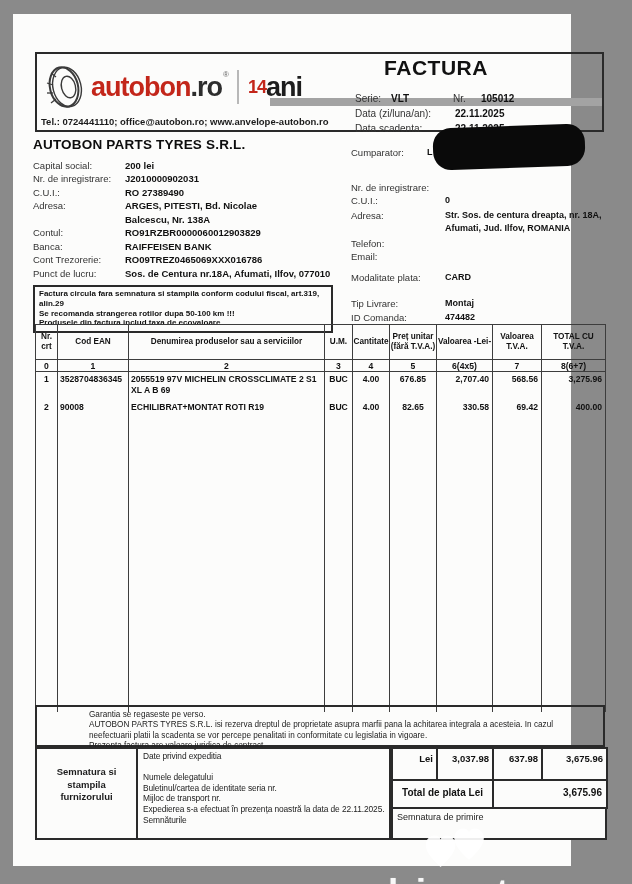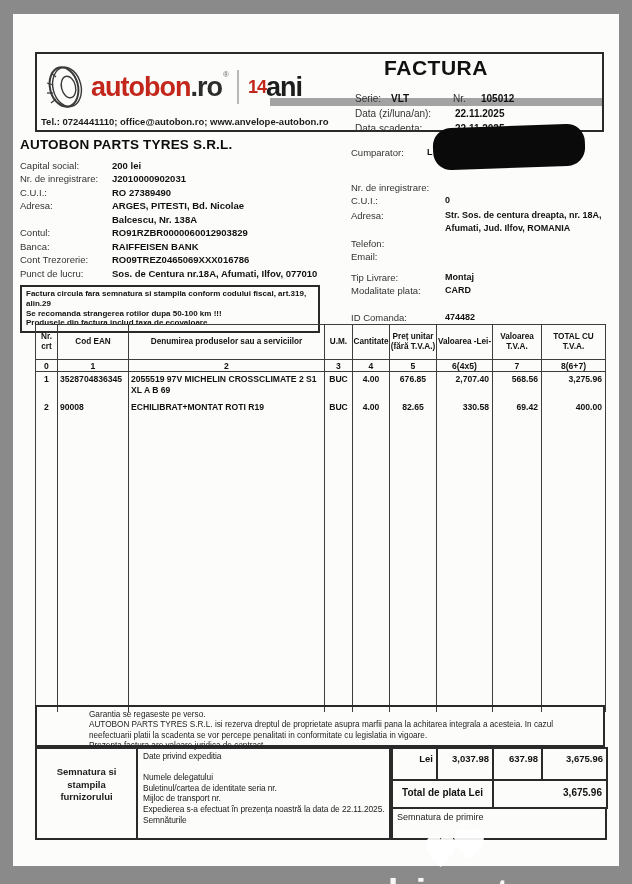--- a/index.html
+++ b/index.html
@@ -1,18 +1,18 @@
 <!DOCTYPE html>
 <html><head>
 <meta charset="utf-8">
 <style>
   html,body{margin:0;padding:0;background:#6f6f6f;}
   .screen{position:relative;width:632px;height:884px;background:#8a8a8a;overflow:hidden;
           font-family:"Liberation Sans","DejaVu Sans",sans-serif;color:#1c1c1c;}
-  .page{position:absolute;left:13px;top:14px;width:606px;height:852px;background:#fcfcfb;}
+  .page{position:absolute;left:13px;top:14px;width:558px;height:852px;background:#fcfcfb;}
 
   
   .header-box{position:absolute;left:22px;top:38px;width:569px;height:80px;border:2px solid #2a2a2a;box-sizing:border-box;}
   .logo-row{position:absolute;left:6px;top:8px;display:flex;align-items:center;height:50px;}
   .tire-ic{margin-right:2px;}
   .brand{font-size:27px;font-weight:700;color:#c3261a;letter-spacing:-1px;}
   .tld{font-size:27px;font-weight:700;color:#2d2d2d;letter-spacing:-1px;}
   .reg{font-size:8px;color:#666;align-self:flex-start;margin:8px 2px 0 1px;}
   .logo-divider{width:2px;height:34px;background:#b8b8b8;margin:0 9px 0 6px;}
   .years-num{font-size:18px;font-weight:700;color:#c3261a;letter-spacing:-1px;}
@@ -20,21 +20,21 @@
   .contact{position:absolute;left:4px;bottom:3px;font-size:9.5px;font-weight:700;color:#1b1b1b;}
   .factura-block{position:absolute;right:0;top:2px;width:332px;border-bottom:8px solid #a3a3a3;text-align:center;padding-bottom:18px;}
   .factura-title{font-size:21px;font-weight:700;letter-spacing:.5px;color:#111;}
   .invoice-meta{position:absolute;left:318px;top:37px;font-size:10px;line-height:15px;color:#222;}
   .meta-row{display:flex;}
   .ml{color:#333;}
   .mv{font-weight:700;color:#111;}
   .w36{width:36px;} .w62{width:62px;} .w28{width:28px;} .w100{width:100px;}
 
   
-  .seller{position:absolute;left:7px;top:124px;width:308px;font-size:9.5px;line-height:13.5px;}
+  .seller{position:absolute;left:20px;top:124px;width:308px;font-size:9.5px;line-height:13.5px;}
   .seller-name{font-size:13.5px;font-weight:800;color:#0d0d0d;margin-bottom:7px;letter-spacing:.2px;}
   .info-row{display:flex;}
   .lbl{flex:0 0 92px;color:#333;}
   .val{font-weight:700;color:#111;}
   .val2{display:block;}
   .seller-notes{border:2px solid #2a2a2a;margin-top:5px;padding:2px 4px 3px;font-size:8px;font-weight:700;
                 line-height:9.8px;width:300px;box-sizing:border-box;color:#111;}
 
   .buyer{position:absolute;left:338px;top:132px;width:260px;font-size:9.5px;line-height:13.5px;}
   .buyer .lbl{flex:0 0 94px;}
@@ -203,27 +203,27 @@
           <span class="val"><span>Str. Sos. de centura dreapta, nr. 18A,</span><span class="val2">Afumati, Jud. Ilfov, ROMANIA</span></span>
         </div>
       <div class="info-row">
           <span class="lbl">Telefon:</span>
           <span class="val"><span></span></span>
         </div>
       <div class="info-row row-email">
           <span class="lbl">Email:</span>
           <span class="val"><span></span></span>
         </div>
-      <div class="info-row">
-          <span class="lbl">Tip Livrare:</span>
-          <span class="val"><span>Montaj</span></span>
-        </div>
       <div class="info-row row-modalitate">
           <span class="lbl">Modalitate plata:</span>
           <span class="val"><span>CARD</span></span>
+        </div>
+      <div class="info-row">
+          <span class="lbl">Tip Livrare:</span>
+          <span class="val"><span>Montaj</span></span>
         </div>
       <div class="info-row">
           <span class="lbl">ID Comanda:</span>
           <span class="val"><span>474482</span></span>
         </div>
     </div>
     <div class="redaction"></div>
 
     <table class="items-table">
       <colgroup>

